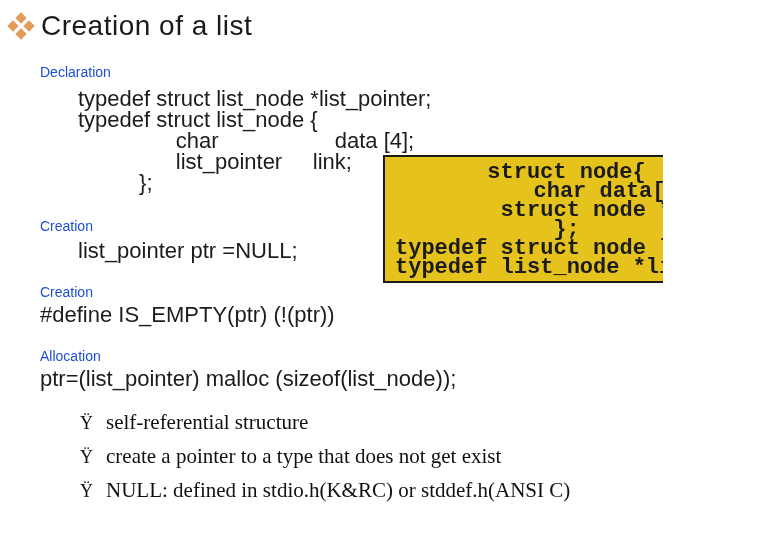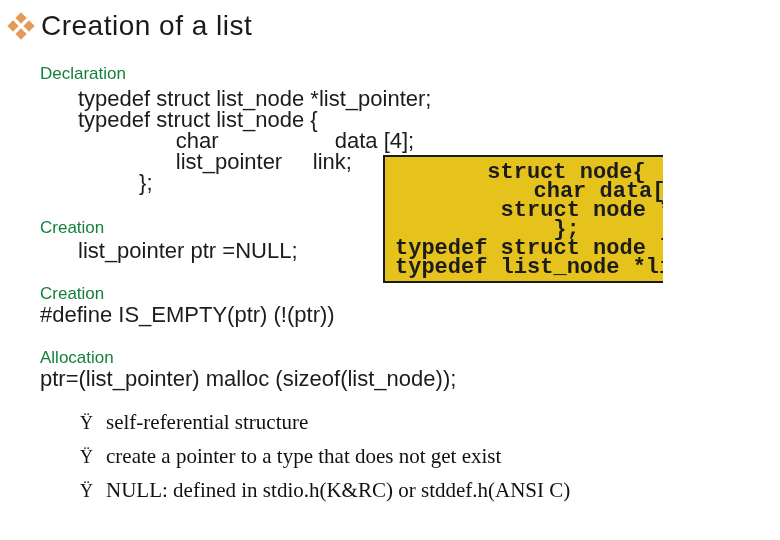--- a/index.html
+++ b/index.html
@@ -28,21 +28,21 @@
   .diamond-cluster i:nth-child(4){ top:17px; left:9px;  }
   .title-text {
     margin-left:7px;
     font-size:28px; font-weight:400; letter-spacing:0.5px;
     color:#1a1a1a; white-space:nowrap;
   }
 
   
   .section-label {
     position:absolute; left:40px;
-    font-size:17px; color:#15803d; white-space:nowrap;
+    font-size:14px; color:#1d4ed8; white-space:nowrap;
   }
   
   .code-sans {
     position:absolute;
     font-family:"Liberation Sans", sans-serif;
     font-size:22px; line-height:21px;
     color:#1c1c1c; white-space:pre;
   }
 
   

